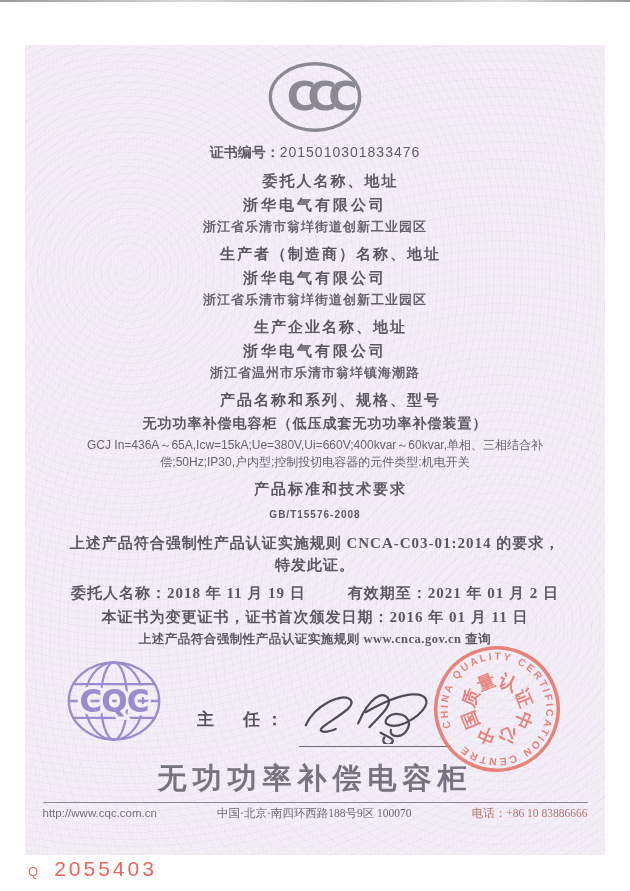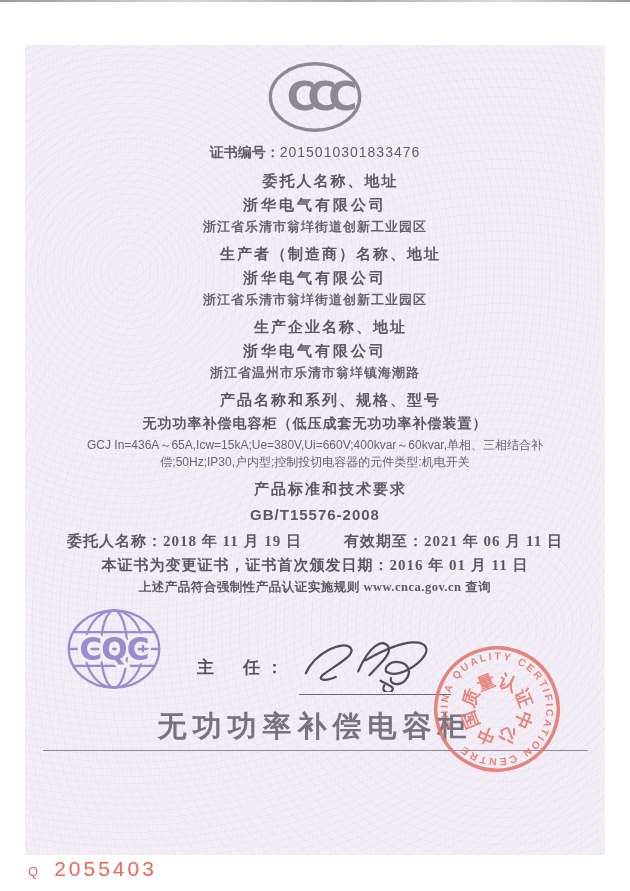--- a/index.html
+++ b/index.html
@@ -20,21 +20,21 @@
   .title{font-size:26px;font-weight:700;letter-spacing:3px;color:#6b6973;
     font-family:"Liberation Sans",sans-serif;white-space:nowrap;}
   .certno{margin-top:8px;font-size:14px;font-weight:700;line-height:18px;color:#5f5c68;}
   .certno .num{font-family:"Liberation Sans",sans-serif;font-weight:400;letter-spacing:1px;}
   .sec-h{margin-top:10px;font-size:15px;font-weight:700;line-height:19px;letter-spacing:2px;padding-left:31px;}
   .name-line{margin-top:5px;font-size:15px;font-weight:700;line-height:19px;letter-spacing:3px;}
   .addr-line{margin-top:3px;font-size:13px;font-weight:600;line-height:17px;letter-spacing:1px;color:#66626f;}
   .prod-name{margin-top:5px;font-size:14px;font-weight:700;line-height:18px;letter-spacing:1px;}
   .spec{margin-top:4px;font-size:12px;line-height:16.5px;max-width:530px;margin-left:auto;margin-right:auto;
     font-family:"Liberation Sans",sans-serif;color:#67636f;}
-  .std{margin-top:6px;font-size:15px;font-weight:700;line-height:19px;font-family:"Liberation Sans",sans-serif;letter-spacing:1px;}
+  .std{margin-top:6px;font-size:10px;font-weight:700;line-height:19px;font-family:"Liberation Sans",sans-serif;letter-spacing:1px;}
   .statement{margin-top:8px;font-size:15px;font-weight:700;line-height:22px;max-width:500px;margin-left:auto;margin-right:auto;letter-spacing:1px;}
   .dates{margin-top:8px;font-size:15px;font-weight:700;line-height:19px;letter-spacing:1px;}
   .dates .gap{display:inline-block;width:42px;}
   .note{margin-top:10px;font-size:15px;font-weight:700;line-height:19px;letter-spacing:1px;}
   .note.change{margin-top:5px;}
   .note.small{margin-top:4px;font-size:12.5px;line-height:17px;font-weight:700;letter-spacing:0.5px;}
   
   .sealrow{position:relative;margin-top:6px;height:100px;}
   .cqc-logo{position:absolute;left:40px;top:2px;width:98px;height:90px;}
   .director{position:absolute;left:172px;top:32px;display:flex;align-items:flex-start;gap:10px;}
@@ -86,23 +86,24 @@
     <div class="name-line">浙华电气有限公司</div>
     <div class="addr-line">浙江省温州市乐清市翁垟镇海潮路</div>
 
     <div class="sec-h">产品名称和系列、规格、型号</div>
     <div class="prod-name">无功功率补偿电容柜（低压成套无功功率补偿装置）</div>
     <div class="spec">GCJ In=436A～65A,Icw=15kA;Ue=380V,Ui=660V;400kvar～60kvar,单相、三相结合补偿;50Hz;IP30,户内型;控制投切电容器的元件类型:机电开关</div>
 
     <div class="sec-h">产品标准和技术要求</div>
     <div class="std">GB/T15576-2008</div>
 
+    <div class="statement">上述产品符合强制性产品认证实施规则 CNCA-C03-01:2014 的要求，特发此证。</div>
 
     <div class="dates">
-      <span>委托人名称：</span><span class="latin-mix">2018 年 11 月 19 日</span><span class="gap"></span><span>有效期至：</span><span>2021 年 06 月 11 日</span>
+      <span>委托人名称：</span><span class="latin-mix">2018 年 11 月 19 日</span><span class="gap"></span><span>有效期至：</span><span>2021 年 01 月 2 日</span>
     </div>
 
     <div class="note change">本证书为变更证书，证书首次颁发日期：2016 年 01 月 11 日</div>
     <div class="note small">上述产品符合强制性产品认证实施规则 www.cnca.gov.cn 查询</div>
 
     <div class="sealrow">
       <svg class="cqc-logo" viewBox="0 0 104 92" aria-hidden="true">
         <g fill="none" stroke="#9a8ccd" stroke-width="2.4">
           <ellipse cx="52" cy="46" rx="48" ry="41"></ellipse>
           <ellipse cx="52" cy="46" rx="31" ry="41"></ellipse>
@@ -125,20 +126,25 @@
               <path d="M86,50 C94,55 102,56 98,61 C94,65 86,61 90,55"></path>
             </g>
           </svg>
         </span>
       </div>
     </div>
 
     <div class="orgname">无功功率补偿电容柜</div>
     <div class="rule"></div>
 
+    <div class="footer">
+      <span class="web">http://www.cqc.com.cn</span>
+      <span class="addr">中国·北京·南四环西路188号9区  100070</span>
+      <span class="phone">电话：+86 10 83886666</span>
+    </div>
 
     <svg class="stamp" viewBox="0 0 140 140" aria-hidden="true">
       <g transform="rotate(-22 70 70)">
         <circle cx="70" cy="70" r="62" fill="none" stroke="#e5766c" stroke-width="3.6"></circle>
         <path id="stampArc" d="M 20 70 A 50 50 0 1 1 120 70 A 50 50 0 1 1 20 70" fill="none"></path>
         <text font-family="'Liberation Sans',sans-serif" font-size="10.5" font-weight="700" letter-spacing="2.4" fill="#e5766c">
           <textPath href="#stampArc" startOffset="0">CHINA QUALITY CERTIFICATION CENTRE</textPath>
         </text>
         <g font-family="'Liberation Serif',serif" font-size="18" font-weight="700" fill="#e5766c" text-anchor="middle">
           <text x="70" y="47" transform="rotate(-135 70 70)">中</text>

